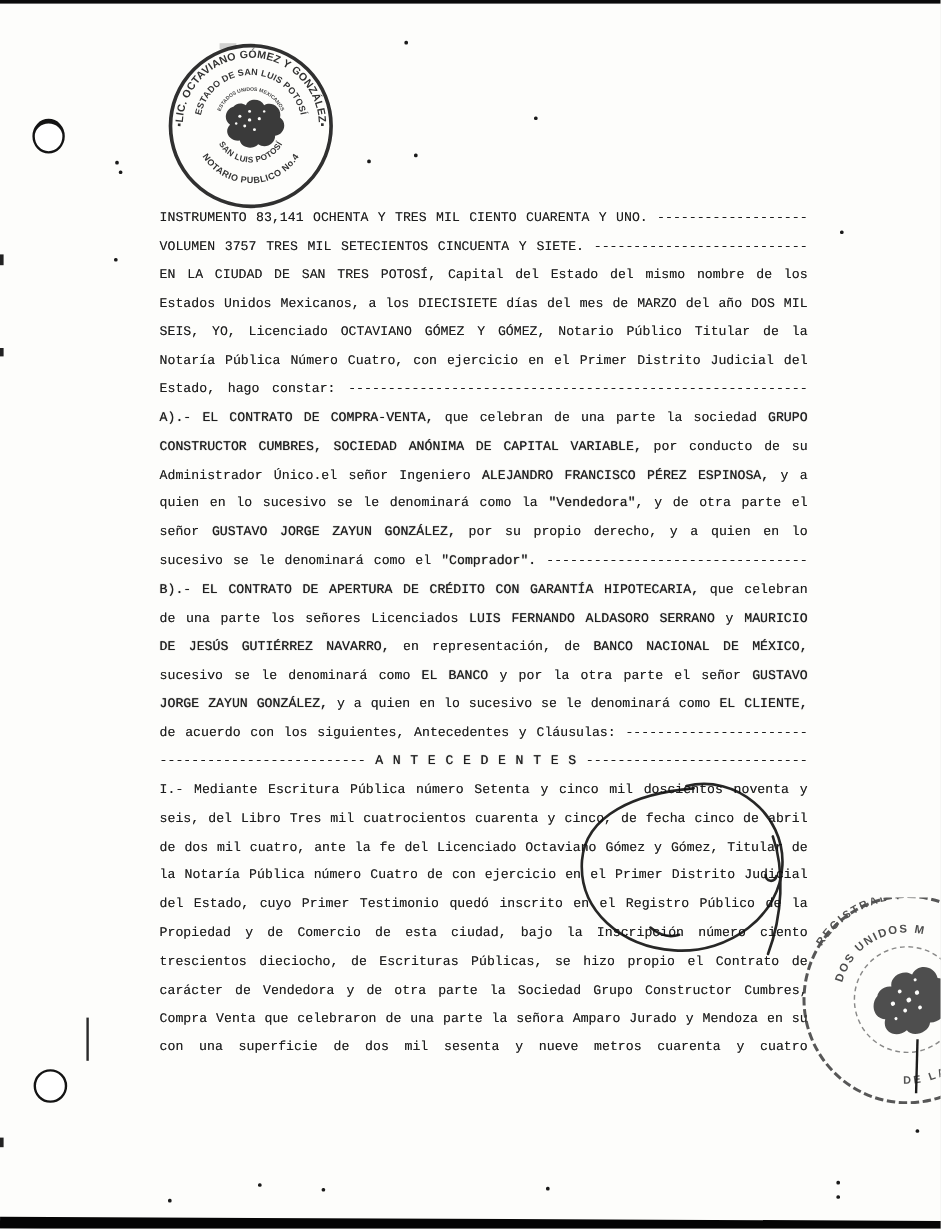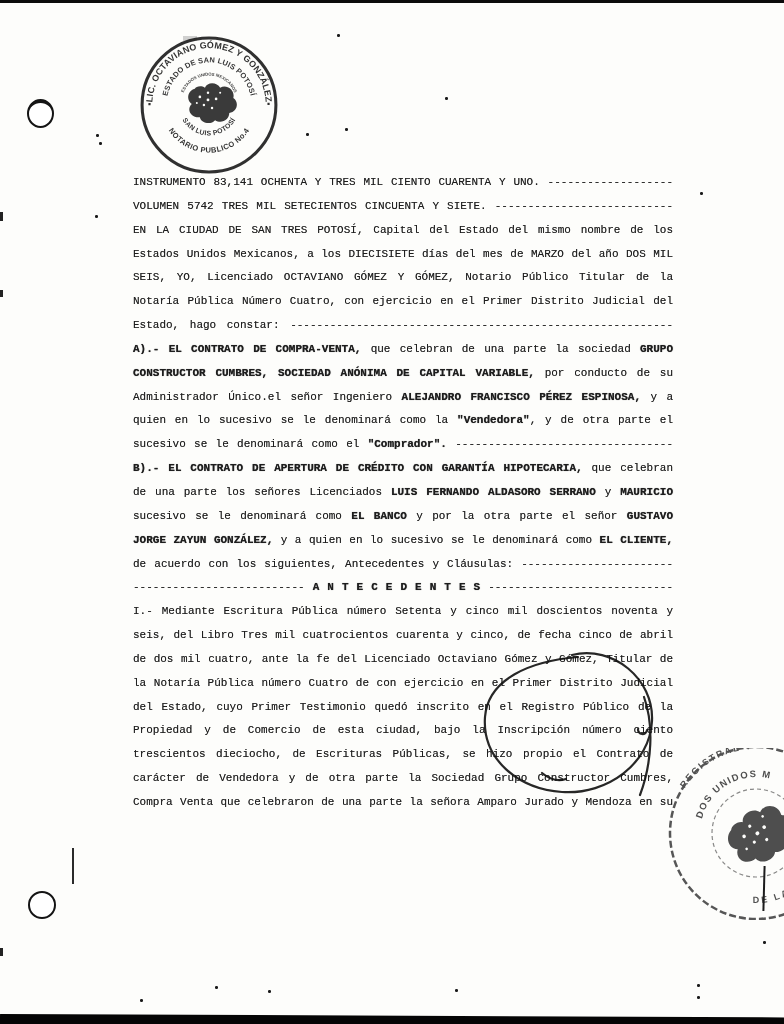--- a/index.html
+++ b/index.html
@@ -22,21 +22,21 @@
   .doc{
     position:absolute;left:133px;top:171px;width:540px;
     color:#1d1d1d;
     font-size:11px;line-height:23.85px;
     text-shadow:0 0 .4px rgba(20,20,20,.55);
   }
   .line{
     text-align:justify;text-align-last:justify;
     height:23.85px;white-space:normal;overflow:visible;
   }
-  .line .b{font-weight:700;text-shadow:0 0 .7px rgba(10,10,10,.8);}
+  .line .b{font-weight:400;text-shadow:0 0 .7px rgba(10,10,10,.8);}
   
   .abs{position:absolute;}
   .pen-vert{position:absolute;left:763px;top:866px;width:2px;height:45px;background:#1c1c1c;transform:rotate(1.5deg);}
   .artifact-line{position:absolute;left:72px;top:848px;width:1.5px;height:36px;background:#2a2a2a;}
   .smudge{position:absolute;left:183px;top:36px;width:14px;height:5px;background:#9a9a9a;opacity:.45;}
   .speck{position:absolute;width:2.5px;height:2.5px;border-radius:50%;background:#1a1a1a;}
   svg text{font-family:"Liberation Sans", sans-serif;}
 </style>
 </head>
 <body>
@@ -82,46 +82,49 @@
     <text font-size="7.4" font-weight="bold" fill="#1e1e1e" letter-spacing="0.4" opacity="0.92">
       <textPath href="#pOffice" startOffset="50%" text-anchor="middle">NOTARIO PUBLICO No.4</textPath>
     </text>
   </svg>
 
   <div class="hole hole1"></div>
   <div class="hole hole2"></div>
 
   <div class="doc" id="doc-body">
       <div class="line"><span>INSTRUMENTO 83,141 OCHENTA Y TRES MIL CIENTO CUARENTA Y UNO. -------------------</span></div>
-      <div class="line"><span>VOLUMEN 5742 TRES MIL SETECIENTOS CINCUENTA Y SIETE. ---------------------------</span></div>
+      <div class="line"><span>VOLUMEN 3757 TRES MIL SETECIENTOS CINCUENTA Y SIETE. ---------------------------</span></div>
       <div class="line"><span>EN LA CIUDAD DE SAN TRES POTOSÍ, Capital del Estado del mismo nombre de los</span></div>
       <div class="line"><span>Estados Unidos Mexicanos, a los DIECISIETE días del mes de MARZO del año DOS MIL</span></div>
       <div class="line"><span>SEIS, YO, Licenciado OCTAVIANO GÓMEZ Y GÓMEZ, Notario Público Titular de la</span></div>
       <div class="line"><span>Notaría Pública Número Cuatro, con ejercicio en el Primer Distrito Judicial del</span></div>
       <div class="line"><span>Estado, hago constar: ----------------------------------------------------------</span></div>
       <div class="line"><span class="b">A).- EL CONTRATO DE COMPRA-VENTA,</span><span> que celebran de una parte la sociedad </span><span class="b">GRUPO</span></div>
       <div class="line"><span class="b">CONSTRUCTOR CUMBRES, SOCIEDAD ANÓNIMA DE CAPITAL VARIABLE,</span><span> por conducto de su</span></div>
       <div class="line"><span>Administrador Único.el señor Ingeniero </span><span class="b">ALEJANDRO FRANCISCO PÉREZ ESPINOSA,</span><span> y a</span></div>
       <div class="line"><span>quien en lo sucesivo se le denominará como la </span><span class="b">"Vendedora"</span><span>, y de otra parte el</span></div>
+      <div class="line"><span>señor </span><span class="b">GUSTAVO JORGE ZAYUN GONZÁLEZ,</span><span> por su propio derecho, y a quien en lo</span></div>
       <div class="line"><span>sucesivo se le denominará como el </span><span class="b">"Comprador".</span><span> ---------------------------------</span></div>
       <div class="line"><span class="b">B).- EL CONTRATO DE APERTURA DE CRÉDITO CON GARANTÍA HIPOTECARIA,</span><span> que celebran</span></div>
       <div class="line"><span>de una parte los señores Licenciados </span><span class="b">LUIS FERNANDO ALDASORO SERRANO</span><span> y </span><span class="b">MAURICIO</span></div>
+      <div class="line"><span class="b">DE JESÚS GUTIÉRREZ NAVARRO,</span><span> en representación, de </span><span class="b">BANCO NACIONAL DE MÉXICO,</span></div>
       <div class="line"><span>sucesivo se le denominará como </span><span class="b">EL BANCO</span><span> y por la otra parte el señor </span><span class="b">GUSTAVO</span></div>
       <div class="line"><span class="b">JORGE ZAYUN GONZÁLEZ,</span><span> y a quien en lo sucesivo se le denominará como </span><span class="b">EL CLIENTE,</span></div>
       <div class="line"><span>de acuerdo con los siguientes, Antecedentes y Cláusulas: -----------------------</span></div>
       <div class="line"><span>-------------------------- </span><span class="b">A N T E C E D E N T E S</span><span> ----------------------------</span></div>
       <div class="line"><span>I.- Mediante Escritura Pública número Setenta y cinco mil doscientos noventa y</span></div>
       <div class="line"><span>seis, del Libro Tres mil cuatrocientos cuarenta y cinco, de fecha cinco de abril</span></div>
       <div class="line"><span>de dos mil cuatro, ante la fe del Licenciado Octaviano Gómez y Gómez, Titular de</span></div>
       <div class="line"><span>la Notaría Pública número Cuatro de con ejercicio en el Primer Distrito Judicial</span></div>
       <div class="line"><span>del Estado, cuyo Primer Testimonio quedó inscrito en el Registro Público de la</span></div>
       <div class="line"><span>Propiedad y de Comercio de esta ciudad, bajo la Inscripción número ciento</span></div>
       <div class="line"><span>trescientos dieciocho, de Escrituras Públicas, se hizo propio el Contrato de</span></div>
       <div class="line"><span>carácter de Vendedora y de otra parte la Sociedad Grupo Constructor Cumbres,</span></div>
       <div class="line"><span>Compra Venta que celebraron de una parte la señora Amparo Jurado y Mendoza en su</span></div>
+      <div class="line"><span>con una superficie de dos mil sesenta y nueve metros cuarenta y cuatro</span></div>
     </div>
 
   <svg class="abs" style="left:468px;top:645px;" width="220" height="160" viewBox="0 0 220 160">
     <g fill="none" stroke="#101010" stroke-width="2.2" stroke-linecap="round" opacity="0.9">
       <path d="M 104,10 C 145,0 186,34 184,76 C 182,118 140,150 94,147 C 50,144 14,114 17,72 C 20,34 62,16 110,12"></path>
       <path d="M 176,52 C 186,80 184,118 172,150"></path>
       <path d="M 170,84 a 4.5,4.5 0 1 0 9,1"></path>
       <path d="M 74,128 q 12,10 24,6"></path>
     </g>
   </svg>

